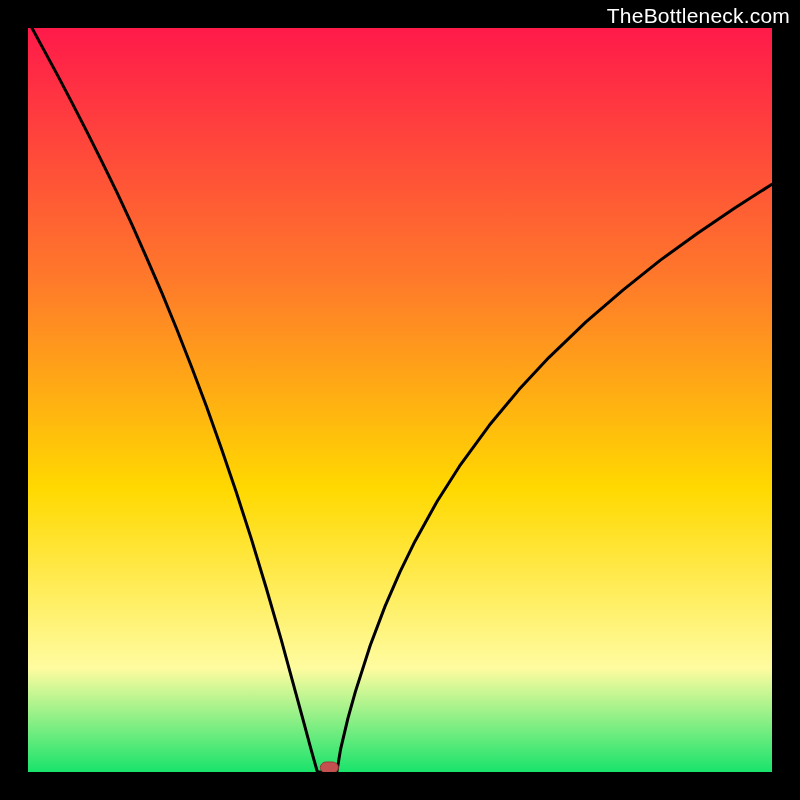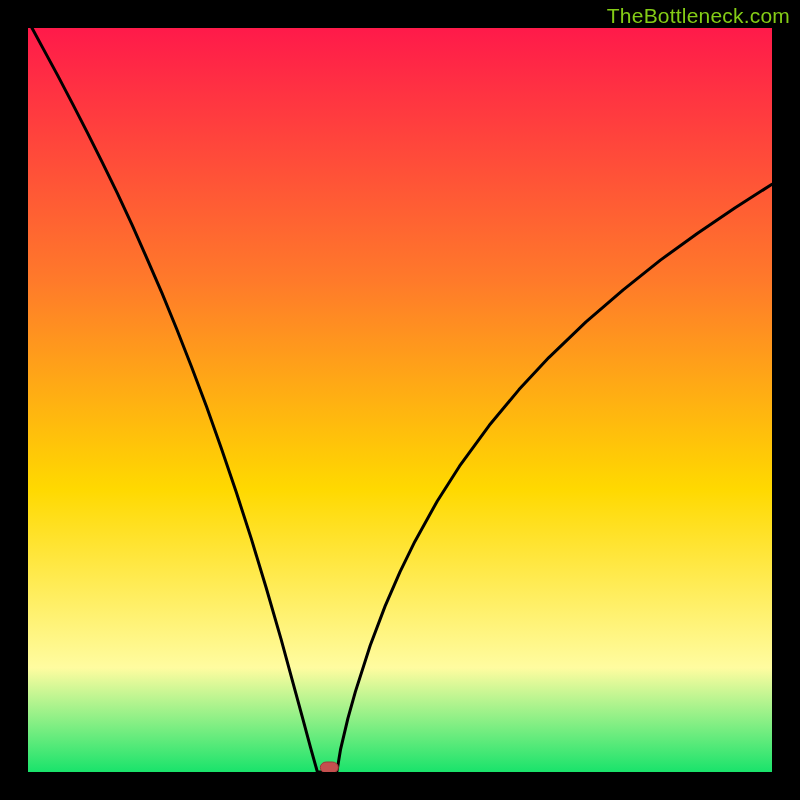--- a/index.html
+++ b/index.html
@@ -28,21 +28,21 @@
   }
   .plot-svg {
     width: 744px;
     height: 744px;
     display: block;
   }
   .watermark {
     position: absolute;
     top: 4px;
     right: 10px;
-    color: #84cc16;
+    color: #ffffff;
     font-size: 21px;
     font-weight: 500;
     letter-spacing: 0.2px;
   }
 </style>
 </head>
 <body>
 
 <div class="frame">
 

